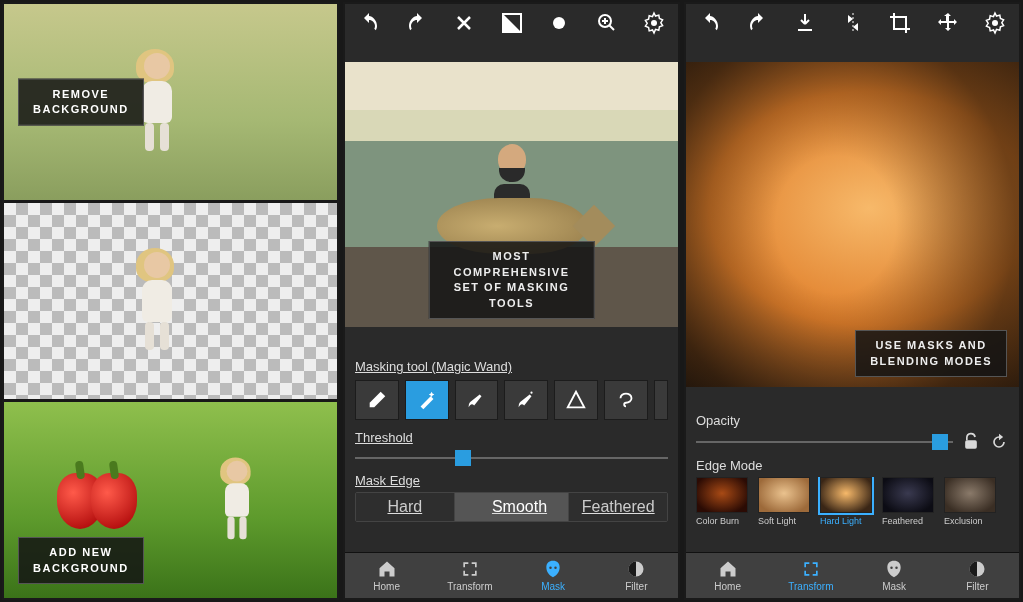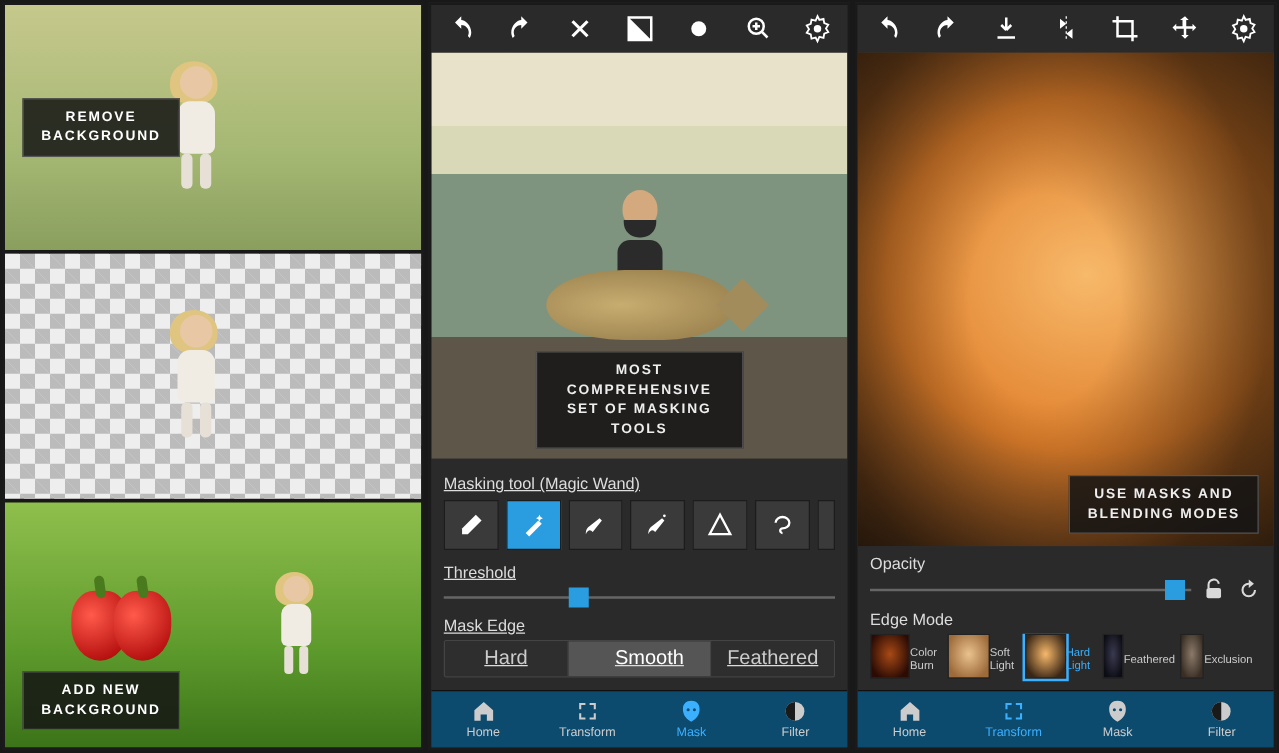--- a/index.html
+++ b/index.html
@@ -14,20 +14,21 @@
   overflow: hidden;
 }
 .panel {
   flex: 1;
   background: #2a2a2a;
   border: 2px solid #1a1a1a;
   display: flex;
   flex-direction: column;
   overflow: hidden;
   position: relative;
+  gap: 20px;
 }
 .toolbar {
   display: flex;
   justify-content: space-between;
   align-items: center;
   padding: 6px 12px;
   background: #2a2a2a;
   height: 38px;
 }
 .toolbar-icon {
@@ -57,21 +58,21 @@
   font-size: 11px;
   font-weight: 700;
   letter-spacing: 1.5px;
   text-align: center;
   line-height: 1.4;
   white-space: pre-line;
 }
 .overlay-label.light { color: #eee; }
 .bottom-nav {
   display: flex;
-  background: #0c4a6e;
+  background: #404040;
   border-top: 1px solid #111;
   height: 46px;
   text-align: center;
 }
 .nav-item {
   flex: 1;
   display: flex;
   flex-direction: column;
   align-items: center;
   justify-content: center;
@@ -240,21 +241,21 @@
 .opacity-row .slider { flex: 1; }
 .small-icon { width: 20px; height: 20px; display: flex; align-items: center; justify-content: center; cursor: pointer; }
 .small-icon svg { fill: #d9d9d9; }
 .blend-strip {
   display: flex;
   gap: 4px;
   margin-top: 4px;
   overflow: hidden;
 }
 .blend-item {
-  display: flex; flex-direction: row; align-items: center;
+  display: flex; flex-direction: column; align-items: flex-start;
   font-size: 9px;
   color: #ccc;
   cursor: pointer;
   flex-shrink: 0;
   width: 58px;
 }
 .blend-item.active { color: #3bb0ff; }
 .blend-thumb {
   width: 52px; height: 36px; margin-bottom: 3px;
   background: radial-gradient(ellipse at 50% 45%, #e0964a, #6b3515 80%);

